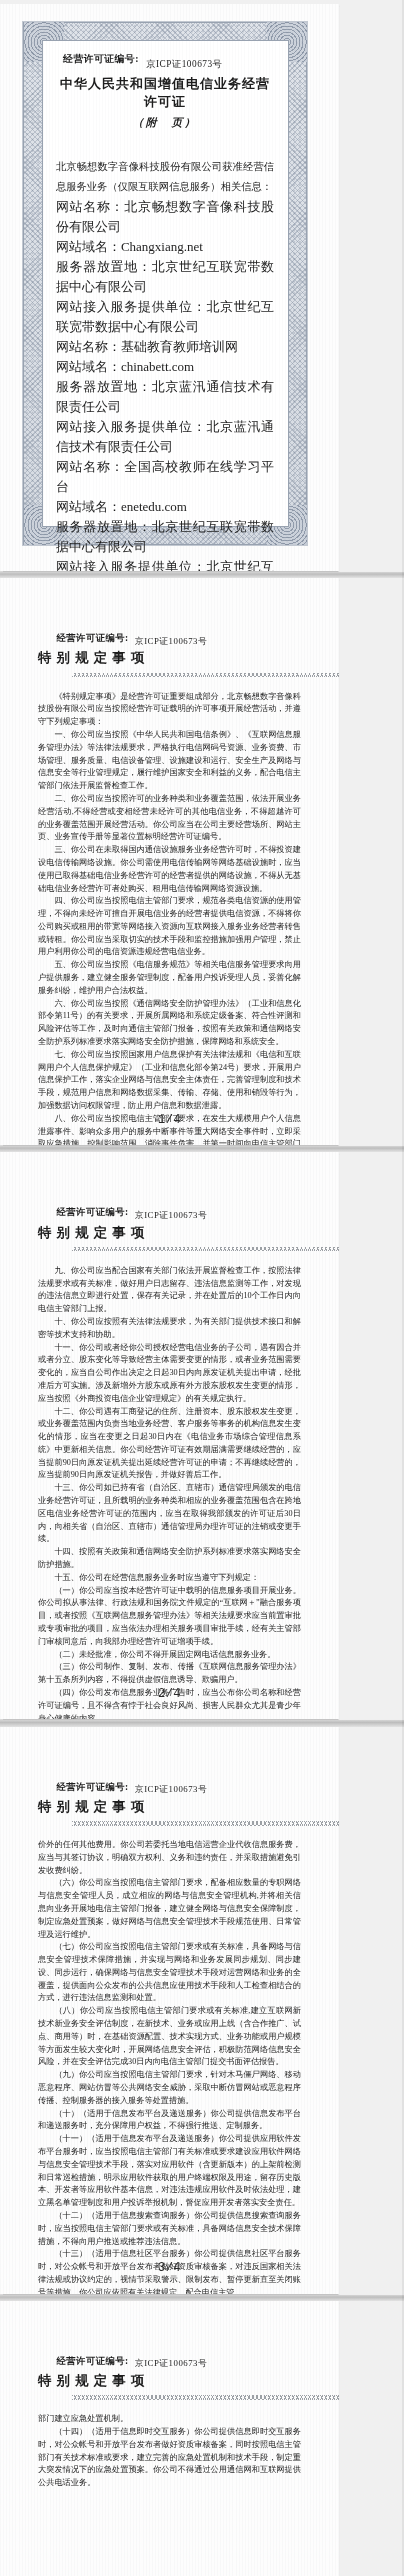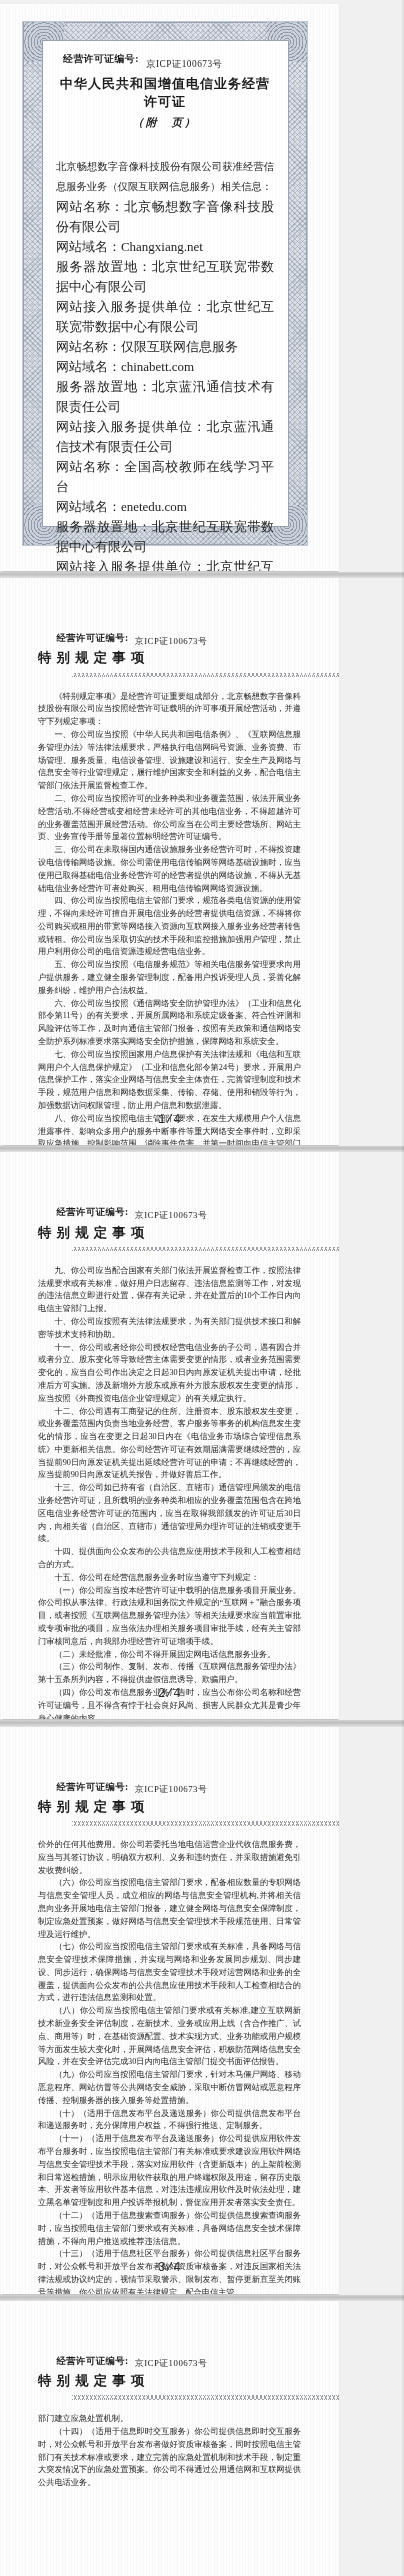--- a/index.html
+++ b/index.html
@@ -86,21 +86,21 @@
       </div>
       <div class="cert-title">中华人民共和国增值电信业务经营许可证</div>
       <div class="cert-sub">（附　页）</div>
       <div class="cert-intro">北京畅想数字音像科技股份有限公司获准经营信息服务业务（仅限互联网信息服务）相关信息：</div>
       <div class="kvlist">
 
       <div class="kv">网站名称：北京畅想数字音像科技股份有限公司</div>
           <div class="kv">网站域名：Changxiang.net</div>
           <div class="kv">服务器放置地：北京世纪互联宽带数据中心有限公司</div>
           <div class="kv">网站接入服务提供单位：北京世纪互联宽带数据中心有限公司</div>
-          <div class="kv">网站名称：仅限互联网信息服务</div>
+          <div class="kv">网站名称：基础教育教师培训网</div>
           <div class="kv">网站域名：chinabett.com</div>
           <div class="kv">服务器放置地：北京蓝汛通信技术有限责任公司</div>
           <div class="kv">网站接入服务提供单位：北京蓝汛通信技术有限责任公司</div>
           <div class="kv">网站名称：全国高校教师在线学习平台</div>
           <div class="kv">网站域名：enetedu.com</div>
           <div class="kv">服务器放置地：北京世纪互联宽带数据中心有限公司</div>
           <div class="kv">网站接入服务提供单位：北京世纪互联宽带数据中心有限公司</div>
         </div>
     </div>
   </div>
@@ -139,21 +139,21 @@
   </div>
   <div class="ts-title">特别规定事项</div>
   <div class="zigzag"></div>
   <div class="pbody">
 
   <p class="para">九、你公司应当配合国家有关部门依法开展监督检查工作，按照法律法规要求或有关标准，做好用户日志留存、违法信息监测等工作，对发现的违法信息立即进行处置，保存有关记录，并在处置后的10个工作日内向电信主管部门上报。</p>
       <p class="para">十、你公司应按照有关法律法规要求，为有关部门提供技术接口和解密等技术支持和协助。</p>
       <p class="para">十一、你公司或者经你公司授权经营电信业务的子公司，遇有因合并或者分立、股东变化等导致经营主体需要变更的情形，或者业务范围需要变化的，应当自公司作出决定之日起30日内向原发证机关提出申请，经批准后方可实施。涉及新增外方股东或原有外方股东股权发生变更的情形，应当按照《外商投资电信企业管理规定》的有关规定执行。</p>
       <p class="para">十二、你公司遇有工商登记的住所、注册资本、股东股权发生变更，或业务覆盖范围内负责当地业务经营、客户服务等事务的机构信息发生变化的情形，应当在变更之日起30日内在《电信业务市场综合管理信息系统》中更新相关信息。你公司经营许可证有效期届满需要继续经营的，应当提前90日向原发证机关提出延续经营许可证的申请；不再继续经营的，应当提前90日向原发证机关报告，并做好善后工作。</p>
       <p class="para">十三、你公司如已持有省（自治区、直辖市）通信管理局颁发的电信业务经营许可证，且所载明的业务种类和相应的业务覆盖范围包含在跨地区电信业务经营许可证的范围内，应当在取得我部颁发的许可证后30日内，向相关省（自治区、直辖市）通信管理局办理许可证的注销或变更手续。</p>
-      <p class="para">十四、提供面向公众发布的公共信息应使用技术手段和人工检查相结合的方式。</p>
+      <p class="para">十四、按照有关政策和通信网络安全防护系列标准要求落实网络安全防护措施。</p>
       <p class="para">十五、你公司在经营信息服务业务时应当遵守下列规定：</p>
       <p class="para">（一）你公司应当按本经营许可证中载明的信息服务项目开展业务。你公司拟从事法律、行政法规和国务院文件规定的“互联网＋”融合服务项目，或者按照《互联网信息服务管理办法》等相关法规要求应当前置审批或专项审批的项目，应当依法办理相关服务项目审批手续，经有关主管部门审核同意后，向我部办理经营许可证增项手续。</p>
       <p class="para">（二）未经批准，你公司不得开展固定网电话信息服务业务。</p>
       <p class="para">（三）你公司制作、复制、发布、传播《互联网信息服务管理办法》第十五条所列内容，不得提供虚假信息诱导、欺骗用户。</p>
       <p class="para">（四）你公司发布信息服务业务广告时，应当公布你公司名称和经营许可证编号，且不得含有悖于社会良好风尚、损害人民群众尤其是青少年身心健康的内容。</p>
       <p class="para">（五）你公司向用户收费应当做到准确、合理，不得向用户收取信息服务项目中明码标</p>
     </div>
   <div class="pageno">2/4</div>
 </div>
 

